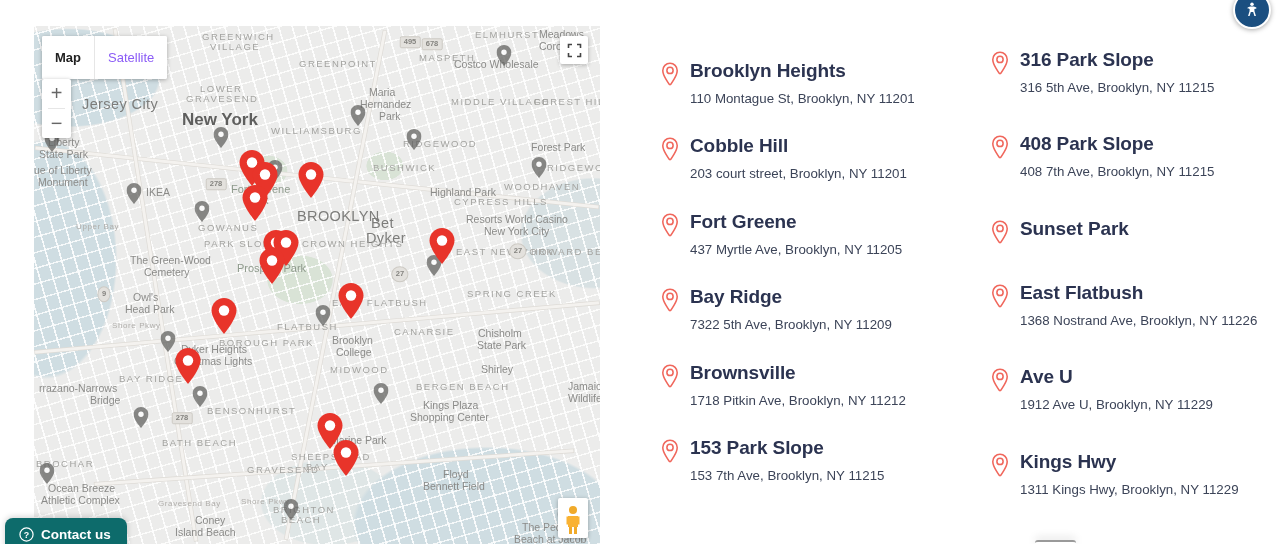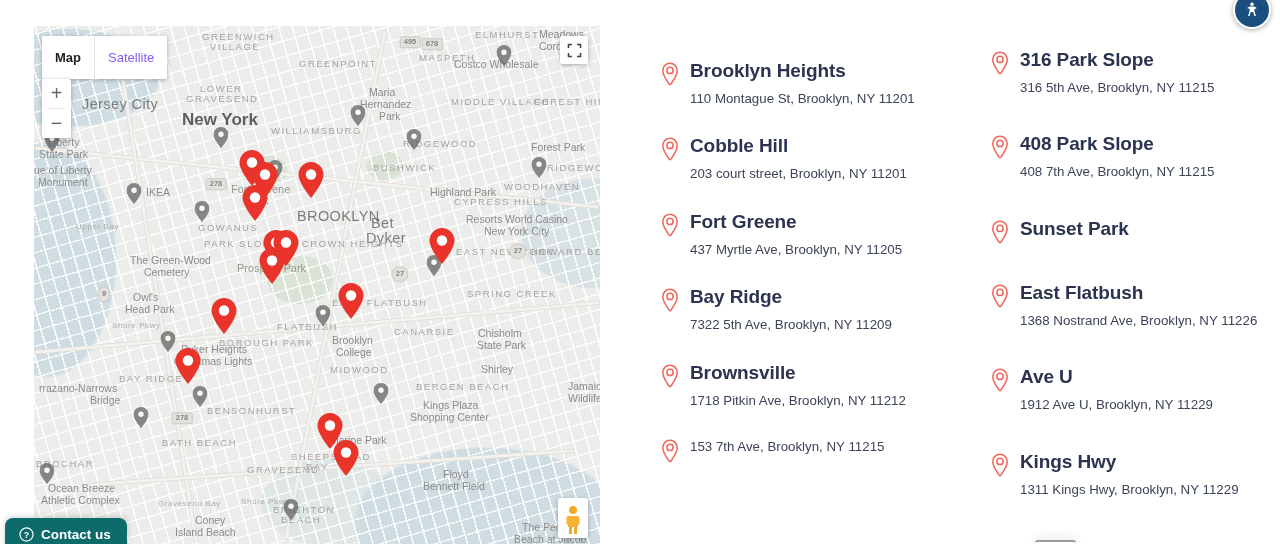--- a/index.html
+++ b/index.html
@@ -653,20 +653,21 @@
         </div>
       </div>
       <div class="loc-item">
         <div class="loc-pin">
           <svg width="20" height="25" viewBox="0 0 20 25">
             <path d="M10 1.3c-4 0-7.2 3.2-7.2 7.2 0 5.3 6.1 13.3 6.6 13.9a.75.75 0 0 0 1.2 0c.5-.6 6.6-8.6 6.6-13.9 0-4-3.2-7.2-7.2-7.2z" fill="none" stroke="#f0675c" stroke-width="1.55"></path>
             <circle cx="10" cy="8.4" r="3.1" fill="none" stroke="#f0675c" stroke-width="1.55"></circle>
           </svg>
         </div>
         <div class="loc-text">
+          <div class="loc-title">153 Park Slope</div>
           <div class="loc-addr">153 7th Ave, Brooklyn, NY 11215</div>
         </div>
       </div>
     </div>
   <div class="loc-col right" id="col-right">
       <div class="loc-item">
         <div class="loc-pin">
           <svg width="20" height="25" viewBox="0 0 20 25">
             <path d="M10 1.3c-4 0-7.2 3.2-7.2 7.2 0 5.3 6.1 13.3 6.6 13.9a.75.75 0 0 0 1.2 0c.5-.6 6.6-8.6 6.6-13.9 0-4-3.2-7.2-7.2-7.2z" fill="none" stroke="#f0675c" stroke-width="1.55"></path>
             <circle cx="10" cy="8.4" r="3.1" fill="none" stroke="#f0675c" stroke-width="1.55"></circle>

